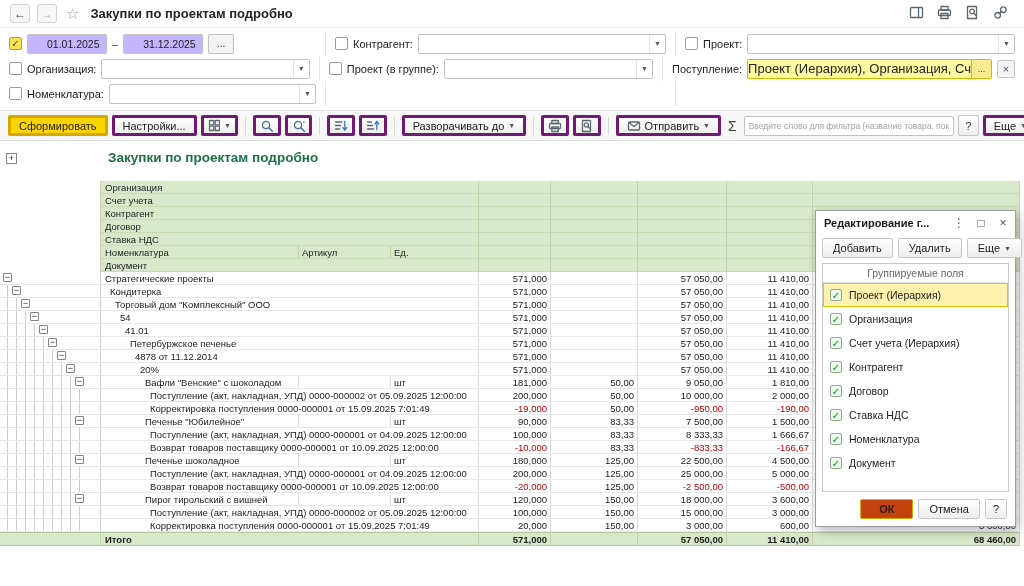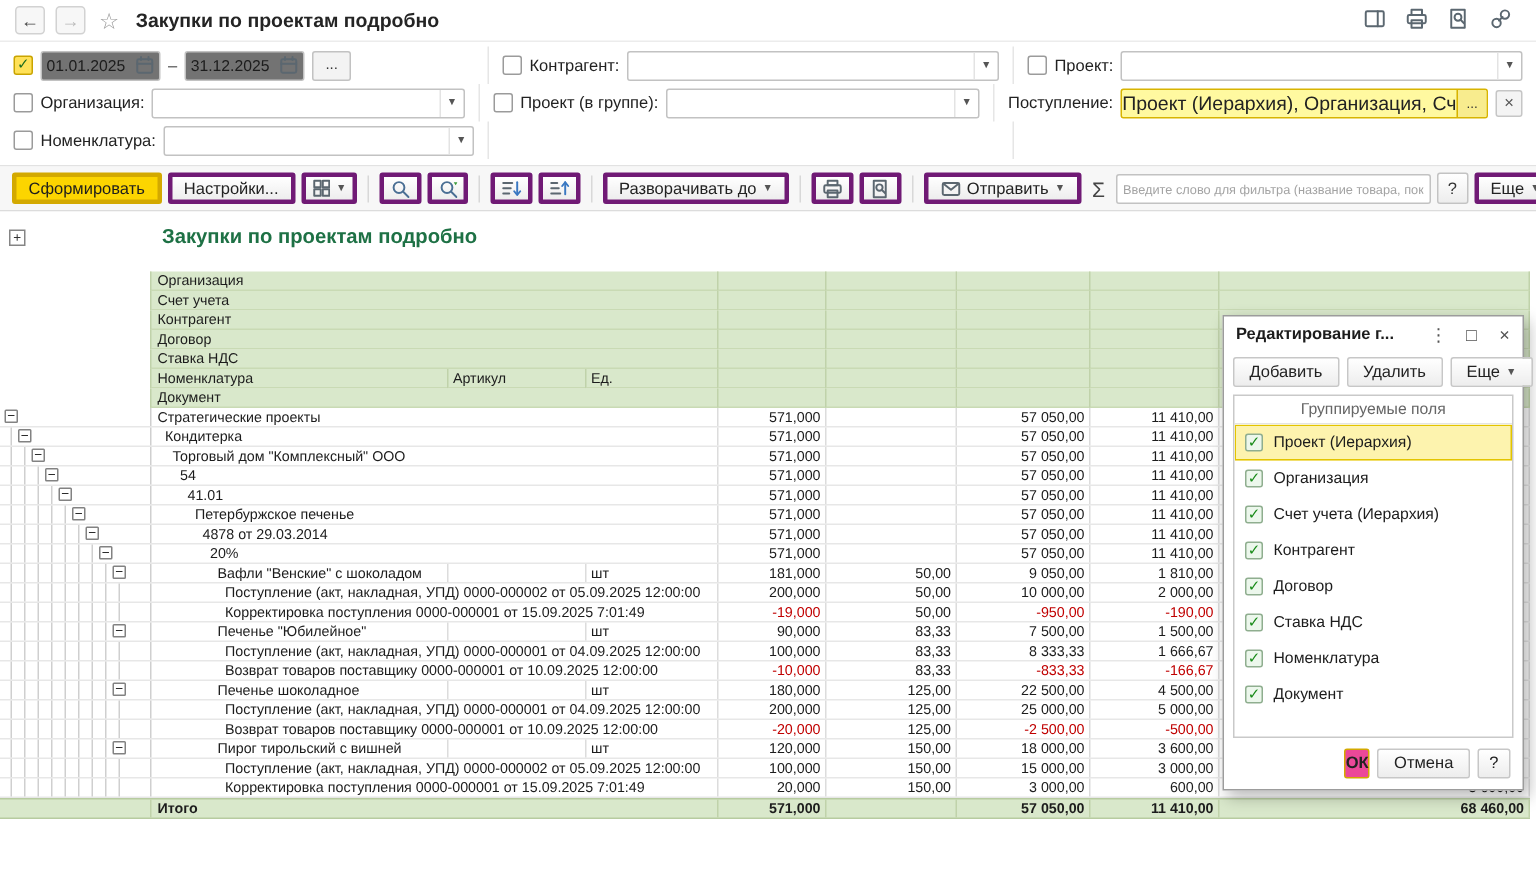--- a/index.html
+++ b/index.html
@@ -19,21 +19,21 @@
   
   .filters{padding:3px 0 4px;border-bottom:1px solid #e2e2e2}
   .frow{display:flex;align-items:center;height:25px}
   .fcol{display:flex;align-items:center;gap:5px;padding:0 9px;height:100%}
   .c1{width:325px}
   .c2{width:350px;border-left:1px solid #e6e6e6}
   .c3{flex:1;border-left:1px solid #e6e6e6}
   .flabel{white-space:nowrap;color:#222}
   .chk{width:13px;height:13px;flex:0 0 13px;border:1px solid #9b9b9b;border-radius:2px;background:#fff;display:inline-flex;align-items:center;justify-content:center;font-size:10px;line-height:10px;color:transparent}
   .chk.on{background:#ffe158;border-color:#c9a400;color:#1f6b1f;font-weight:700}
-  .datef{width:80px;height:20px;border:1px solid #c2c2c2;border-radius:2px;background:#737373;display:flex;align-items:center;padding:0 3px;gap:2px}
+  .datef{width:80px;height:20px;border:1px solid #c2c2c2;border-radius:2px;background:#c4b5fd;display:flex;align-items:center;padding:0 19px;gap:2px}
   .dval{flex:1;font-size:10.5px}
   .dash{color:#444}
   .btn-dots{min-width:26px;height:20px;border:1px solid #c2c2c2;border-radius:2px;background:#f3f3f3;display:flex;align-items:center;justify-content:center;font-size:10px;color:#333;padding:0 4px}
   .combo{flex:1;height:20px;border:1px solid #c2c2c2;border-radius:2px;background:#fff;display:flex;align-items:center;min-width:40px;overflow:hidden}
   .combo .val{flex:1;padding:0 0;font-size:13px;white-space:nowrap;overflow:hidden;text-overflow:ellipsis}
   .combo .drop{flex:0 0 16px;align-self:stretch;display:flex;align-items:center;justify-content:center;color:#555;font-size:7px;border-left:1px solid #e3e3e3}
   .combo.hl{background:#fff9a0;border-color:#d8b400}
   .combo.hl .val{color:#222}
   .combo.hl .dots{flex:0 0 20px;align-self:stretch;display:flex;align-items:center;justify-content:center;font-size:9px;color:#333;border-left:1px solid #d8b400;background:#f8ec8e}
   .xbtn{width:18px;height:18px;border:1px solid #c6c6c6;border-radius:2px;background:#f4f4f4;display:flex;align-items:center;justify-content:center;color:#555;font-size:11px}
@@ -89,21 +89,21 @@
   .dbtns{display:flex;gap:5px;padding:3px 6px 5px}
   .sbtn{height:20px;border:1px solid #c7c7c7;border-radius:2px;background:linear-gradient(#ffffff,#ededed);padding:0 10px;display:inline-flex;align-items:center;gap:4px;color:#222}
   .sbtn.more{margin-left:auto}
   .dlist{flex:1;margin:0 6px;border:1px solid #c9c9c9;overflow:hidden;display:flex;flex-direction:column}
   .dlhead{height:19px;line-height:19px;text-align:center;color:#666;font-size:10.5px;border-bottom:1px solid #e4e4e4}
   .ditem{height:24px;display:flex;align-items:center;gap:7px;padding:0 7px}
   .ditem.selected{background:#fdf3ae;box-shadow:inset 0 0 0 1px #e3c400}
   .dchk{width:12px;height:12px;flex:0 0 12px;border:1px solid #8fae8f;border-radius:2px;background:#ecf7ec;color:#178a17;font-size:10px;line-height:11px;text-align:center;font-weight:700}
   .dlabel{font-size:10.5px;white-space:nowrap}
   .dfoot{display:flex;justify-content:flex-end;gap:5px;padding:7px 8px}
-  .sbtn.ok{background:#ec4899;border-color:#d3a900;font-weight:700;padding:0 0}
+  .sbtn.ok{background:#c2410c;border-color:#d3a900;font-weight:700;padding:0 18px}
   .sbtn.help{padding:0 7px}
 </style>
 </head>
 <body>
 
 <div class="window">
 
   <div class="titlebar">
     <div class="navbtn">←</div>
     <div class="navbtn fwd">→</div>
@@ -459,21 +459,21 @@
           <div class="trow">
             <div class="gut">
               <span class="tline" style="left: 7px;"></span>
               <span class="tline" style="left: 16px;"></span>
               <span class="tline" style="left: 25px;"></span>
               <span class="tline" style="left: 34px;"></span>
               <span class="tline" style="left: 43px;"></span>
               <span class="tline" style="left: 52px;"></span>
               <span class="tbox" style="left: 57px;">−</span>
             </div>
-            <div class="lfull" style="padding-left: 34px;">4878 от 29.03.2014</div>
+            <div class="lfull" style="padding-left: 34px;">4878 от 11.12.2014</div>
             <div class="num qty">571,000</div>
             <div class="num price"></div>
             <div class="num sum">57 050,00</div>
             <div class="num vat">11 410,00</div>
             <div class="num totalc"></div>
           </div>
           <div class="trow">
             <div class="gut">
               <span class="tline" style="left: 7px;"></span>
               <span class="tline" style="left: 16px;"></span>

